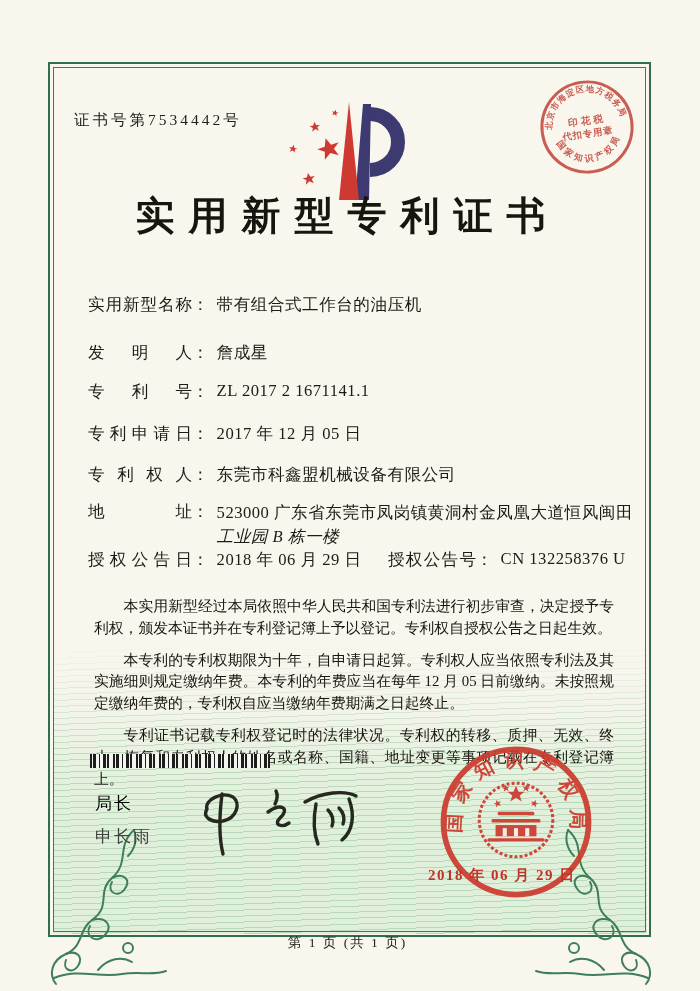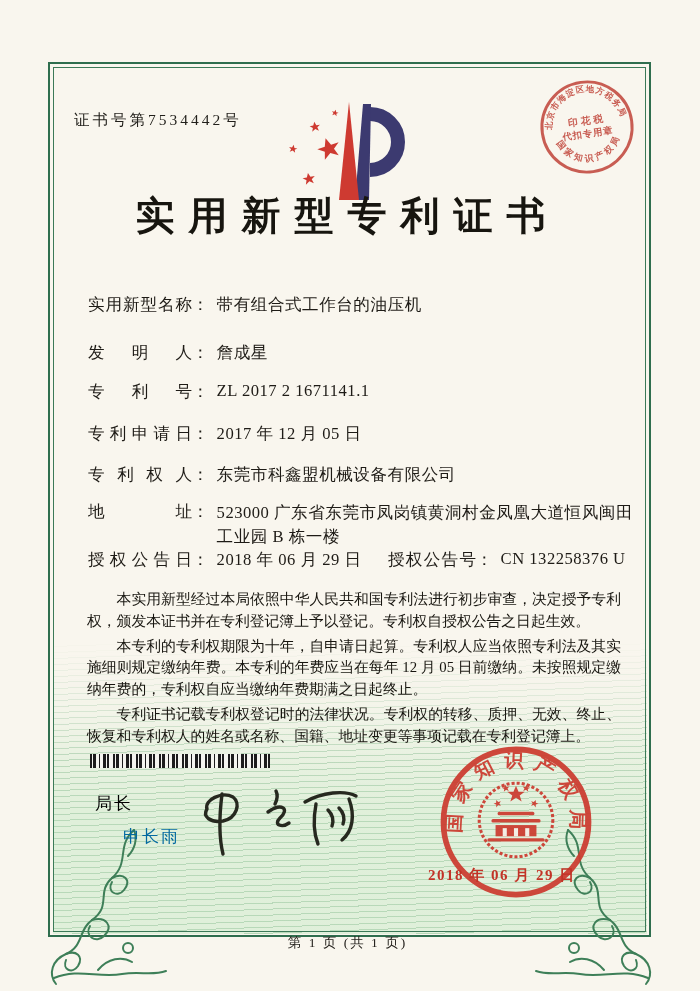--- a/index.html
+++ b/index.html
@@ -21,37 +21,37 @@
   
   .cert-no{left:74px;top:102px;font-size:15.5px;letter-spacing:3px;color:#211f1a;margin-top:8px;}
   .title{left:48px;top:189px;width:599px;text-align:center;font-size:39px;
          font-weight:600;letter-spacing:14px;color:#17150f;}
   
   .row{position:absolute;left:88px;font-size:16.6px;color:#1e1b16;white-space:nowrap;}
   .lbl{display:inline-block;width:104px;text-align:justify;text-align-last:justify;
        vertical-align:top;}
   .colon{display:inline-block;margin-right:8px;vertical-align:top;}
   .val{display:inline-block;letter-spacing:.5px;vertical-align:top;}
-  .val2{display:block;letter-spacing:.5px;}
+  .val2{display:block;letter-spacing:.5px;font-style:italic;}
   .addr .val, .addr .val2{white-space:normal;width:440px;line-height:1.45;}
   
   .paras{left:84px;top:586px;width:540px;font-size:14.8px;line-height:21.8px;
          text-align:justify;color:#17150f;}
-  .paras p{margin:3px;text-indent:2em;}
+  .paras p{margin:10px;text-indent:2em;}
   
   .barcode{left:90px;top:754px;width:180px;height:14px;
     background:repeating-linear-gradient(90deg,
       #1d1d1d 0 2px,#f5f5f0 2px 3px,#1d1d1d 3px 6px,#f5f5f0 6px 9px,
       #1d1d1d 9px 10px,#f5f5f0 10px 13px,#1d1d1d 13px 16px,#f5f5f0 16px 17px,
       #1d1d1d 17px 19px,#f5f5f0 19px 23px);}
   
   .dir-title{left:95px;top:792px;font-size:17px;letter-spacing:2px;
              font-family:"Liberation Sans","DejaVu Sans",sans-serif;color:#000000;}
   .dir-name{left:95px;top:825px;font-size:17px;letter-spacing:2px;
-            font-family:"Liberation Sans","DejaVu Sans",sans-serif;color:#0369a1;margin-left:28px;}
+            font-family:"Liberation Sans","DejaVu Sans",sans-serif;color:#404040;}
   .seal-date{left:428px;top:866px;font-size:15px;font-weight:600;
              color:#c23327;letter-spacing:1.5px;z-index:6;}
   .footer{left:48px;top:906px;width:599px;text-align:center;font-size:13.5px;
           letter-spacing:2px;color:#26231e;margin-top:28px;}
   svg{display:block;overflow:visible;}
   .tax-stamp{left:538px;top:78px;opacity:.88;}
   .seal{left:424px;top:730px;opacity:.93;z-index:5;}
   .sig{left:192px;top:778px;z-index:4;}
   .logo{left:278px;top:96px;}
   .corner-l{left:38px;top:828px;}

